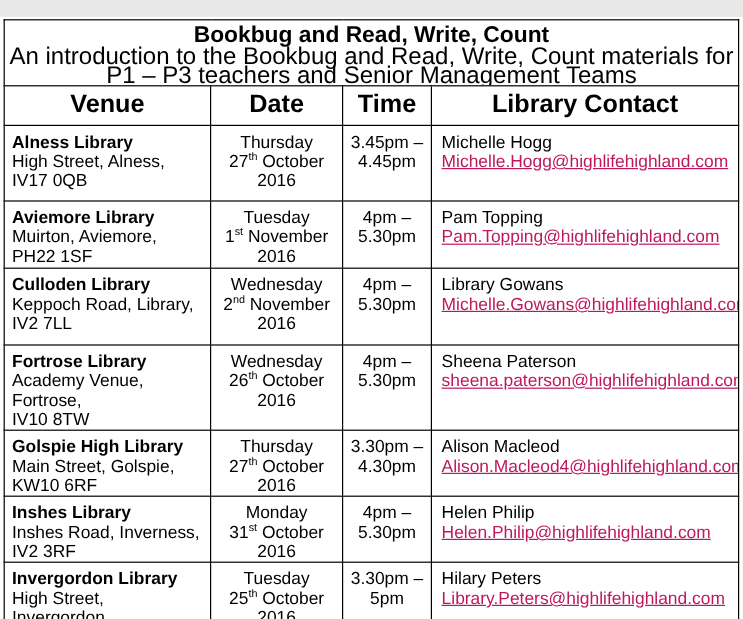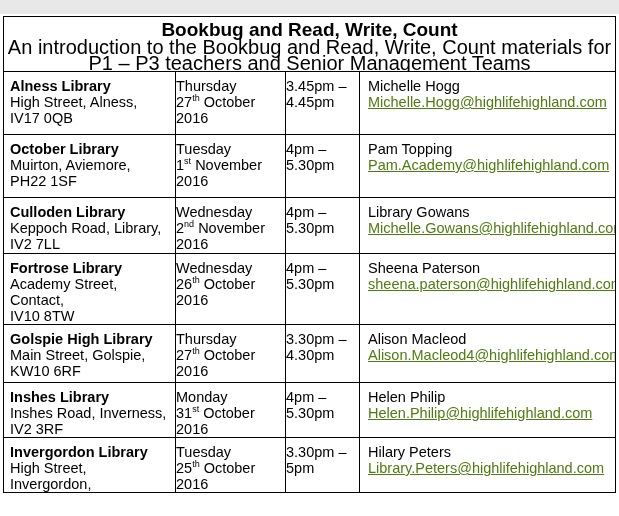--- a/index.html
+++ b/index.html
@@ -64,35 +64,35 @@
   tr.data-row:nth-of-type(5) td { height: 64px; }
   tr.data-row:nth-of-type(6) td { height: 58px; }
   tr.data-row:nth-of-type(7) td { height: 52px; }
   td.venue-cell {
     text-align: left;
     padding-left: 6px;
     padding-right: 4px;
   }
   .venue-name { font-weight: bold; display: block; }
   .venue-line { display: block; }
-  td.date-cell, td.time-cell { text-align: left; }
+  td.date-cell, td.time-cell { text-align: center; }
   .date-line, .time-line { display: block; }
   sup.ordinal {
     font-size: 9px;
     vertical-align: super;
     line-height: 0;
   }
   td.contact-cell {
     text-align: left;
     padding-left: 8px;
     padding-right: 18px;
   }
   .contact-name { display: block; }
   a.email-link {
-    color: #4d7c0f;
+    color: #be185d;
     text-decoration: underline;
     cursor: pointer;
     display: inline-block;
   }
 </style>
 </head>
 <body>
 
 <div class="page">
   <table class="doc-table">
@@ -102,20 +102,26 @@
       <col style="width:74px">
       <col style="width:256px">
     </colgroup>
     <tbody>
       <tr>
         <td class="title-cell" colspan="4">
           <span class="doc-title">Bookbug and Read, Write, Count</span>
           <span class="doc-subtitle">An introduction to the Bookbug and Read, Write, Count materials for P1 – P3 teachers and Senior Management Teams</span>
         </td>
       </tr>
+      <tr>
+        <th class="col-header">Venue</th>
+        <th class="col-header">Date</th>
+        <th class="col-header">Time</th>
+        <th class="col-header">Library Contact</th>
+      </tr>
 
   <tr class="data-row">
     <td class="venue-cell">
       <span class="venue-name">Alness Library</span>
       <span class="venue-line">High Street, Alness,</span>
       <span class="venue-line">IV17 0QB</span>
     </td>
     <td class="date-cell">
       <span class="date-line">Thursday</span>
       <span class="date-line"><span>27</span><sup class="ordinal">th</sup> <span>October</span></span>
@@ -126,36 +132,36 @@
       <span class="time-line">4.45pm</span>
     </td>
     <td class="contact-cell">
       <span class="contact-name">Michelle Hogg</span>
       <a class="email-link">Michelle.Hogg@highlifehighland.com</a>
     </td>
   </tr>
 
   <tr class="data-row">
     <td class="venue-cell">
-      <span class="venue-name">October Library</span>
+      <span class="venue-name">Aviemore Library</span>
       <span class="venue-line">Muirton, Aviemore,</span>
       <span class="venue-line">PH22 1SF</span>
     </td>
     <td class="date-cell">
       <span class="date-line">Tuesday</span>
       <span class="date-line"><span>1</span><sup class="ordinal">st</sup> <span>November</span></span>
       <span class="date-line">2016</span>
     </td>
     <td class="time-cell">
       <span class="time-line">4pm –</span>
       <span class="time-line">5.30pm</span>
     </td>
     <td class="contact-cell">
       <span class="contact-name">Pam Topping</span>
-      <a class="email-link">Pam.Academy@highlifehighland.com</a>
+      <a class="email-link">Pam.Topping@highlifehighland.com</a>
     </td>
   </tr>
 
   <tr class="data-row">
     <td class="venue-cell">
       <span class="venue-name">Culloden Library</span>
       <span class="venue-line">Keppoch Road, Library,</span>
       <span class="venue-line">IV2 7LL</span>
     </td>
     <td class="date-cell">
@@ -169,21 +175,21 @@
     </td>
     <td class="contact-cell">
       <span class="contact-name">Library Gowans</span>
       <a class="email-link">Michelle.Gowans@highlifehighland.com</a>
     </td>
   </tr>
 
   <tr class="data-row">
     <td class="venue-cell">
       <span class="venue-name">Fortrose Library</span>
-      <span class="venue-line">Academy Street, Contact,</span>
+      <span class="venue-line">Academy Venue, Fortrose,</span>
       <span class="venue-line">IV10 8TW</span>
     </td>
     <td class="date-cell">
       <span class="date-line">Wednesday</span>
       <span class="date-line"><span>26</span><sup class="ordinal">th</sup> <span>October</span></span>
       <span class="date-line">2016</span>
     </td>
     <td class="time-cell">
       <span class="time-line">4pm –</span>
       <span class="time-line">5.30pm</span>

